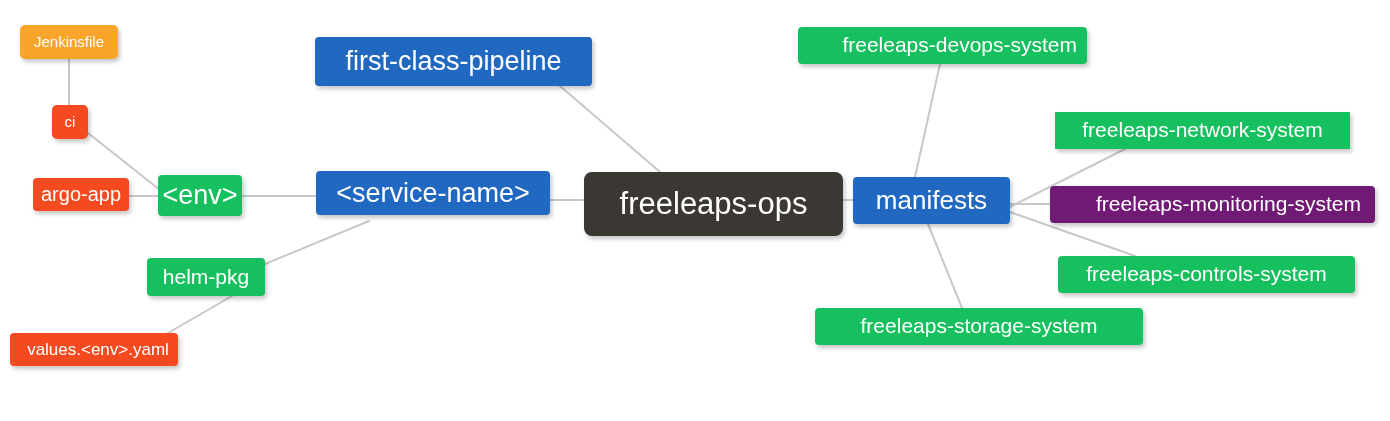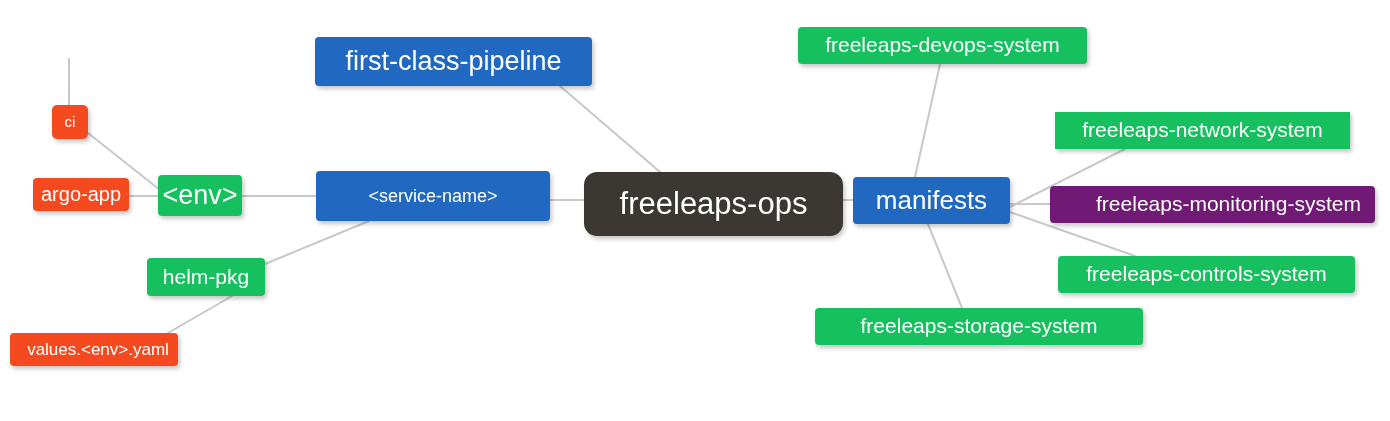--- a/index.html
+++ b/index.html
@@ -73,38 +73,39 @@
     font-size: 17px;
     border-radius: 4px;
     padding-left: 18px;
   }
   .n-first-class-pipeline {
     left: 315px; top: 37px; width: 277px; height: 49px;
     font-size: 27px;
     border-radius: 4px;
   }
   .n-service-name {
-    left: 316px; top: 171px; width: 234px; height: 50px;
-    font-size: 18px;
+    left: 316px; top: 171px; width: 234px; height: 44px;
+    font-size: 27px;
     border-radius: 4px;
   }
   .n-freeleaps-ops {
     left: 584px; top: 172px; width: 259px; height: 64px;
     font-size: 31px;
-    border-radius: 13px;
+    border-radius: 8px;
   }
   .n-manifests {
     left: 853px; top: 177px; width: 157px; height: 47px;
     font-size: 26px;
     border-radius: 4px;
   }
   .n-devops {
     left: 798px; top: 27px; width: 289px; height: 37px;
     font-size: 21px;
     border-radius: 4px;
+    justify-content: flex-end;
   }
   .n-network {
     left: 1055px; top: 112px; width: 295px; height: 37px;
     font-size: 21px;
     border-radius: 0;
   }
   .n-monitoring {
     left: 1050px; top: 186px; width: 325px; height: 37px;
     font-size: 21px;
     border-radius: 4px;
@@ -151,20 +152,23 @@
       <path d="M 1010,207 L 1125,149"></path>
 
       <path d="M 1010,204 L 1050,204"></path>
 
       <path d="M 1010,212 L 1135,256"></path>
 
       <path d="M 928,224 L 962,308"></path>
     </g>
   </svg>
 
+  <div class="node n-jenkinsfile" style="background:#F9A52B;">
+    <span>Jenkinsfile</span>
+  </div>
 
   <div class="node n-ci" style="background:#F54A20;">
     <span>ci</span>
   </div>
 
   <div class="node n-argo-app" style="background:#F54A20;">
     <span>argo-app</span>
   </div>
 
   <div class="node n-values" style="background:#F54A20;">

